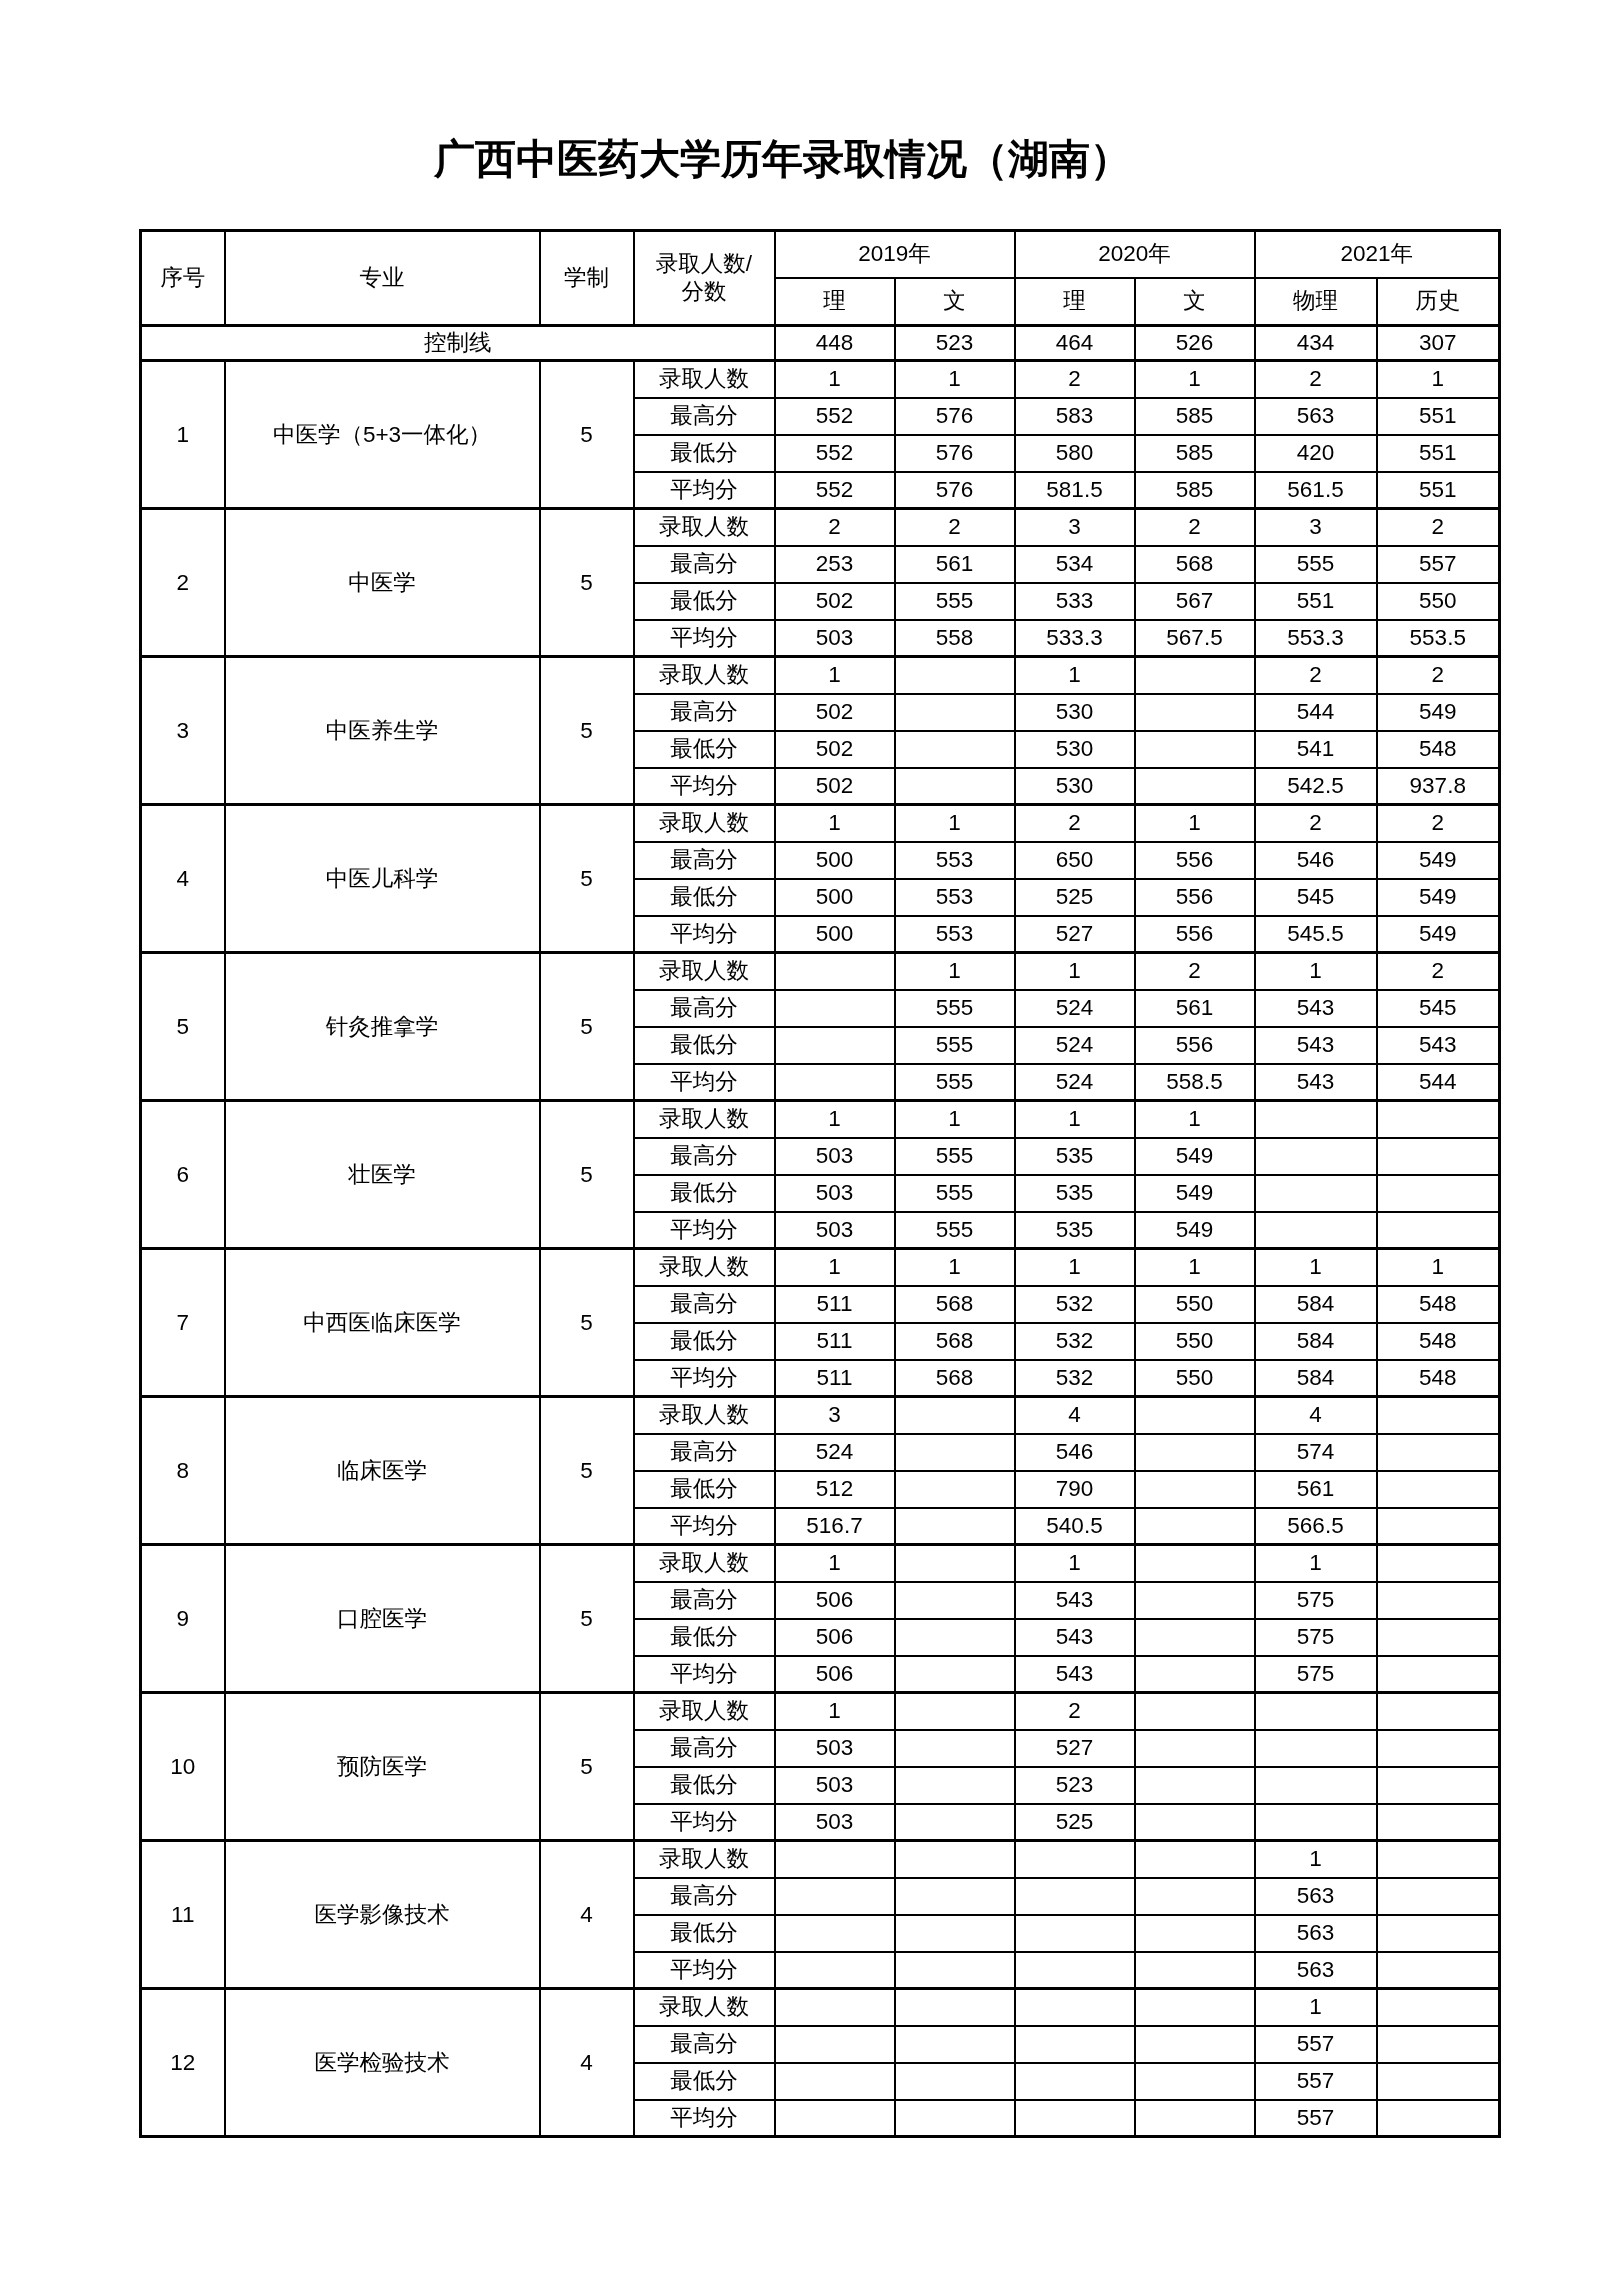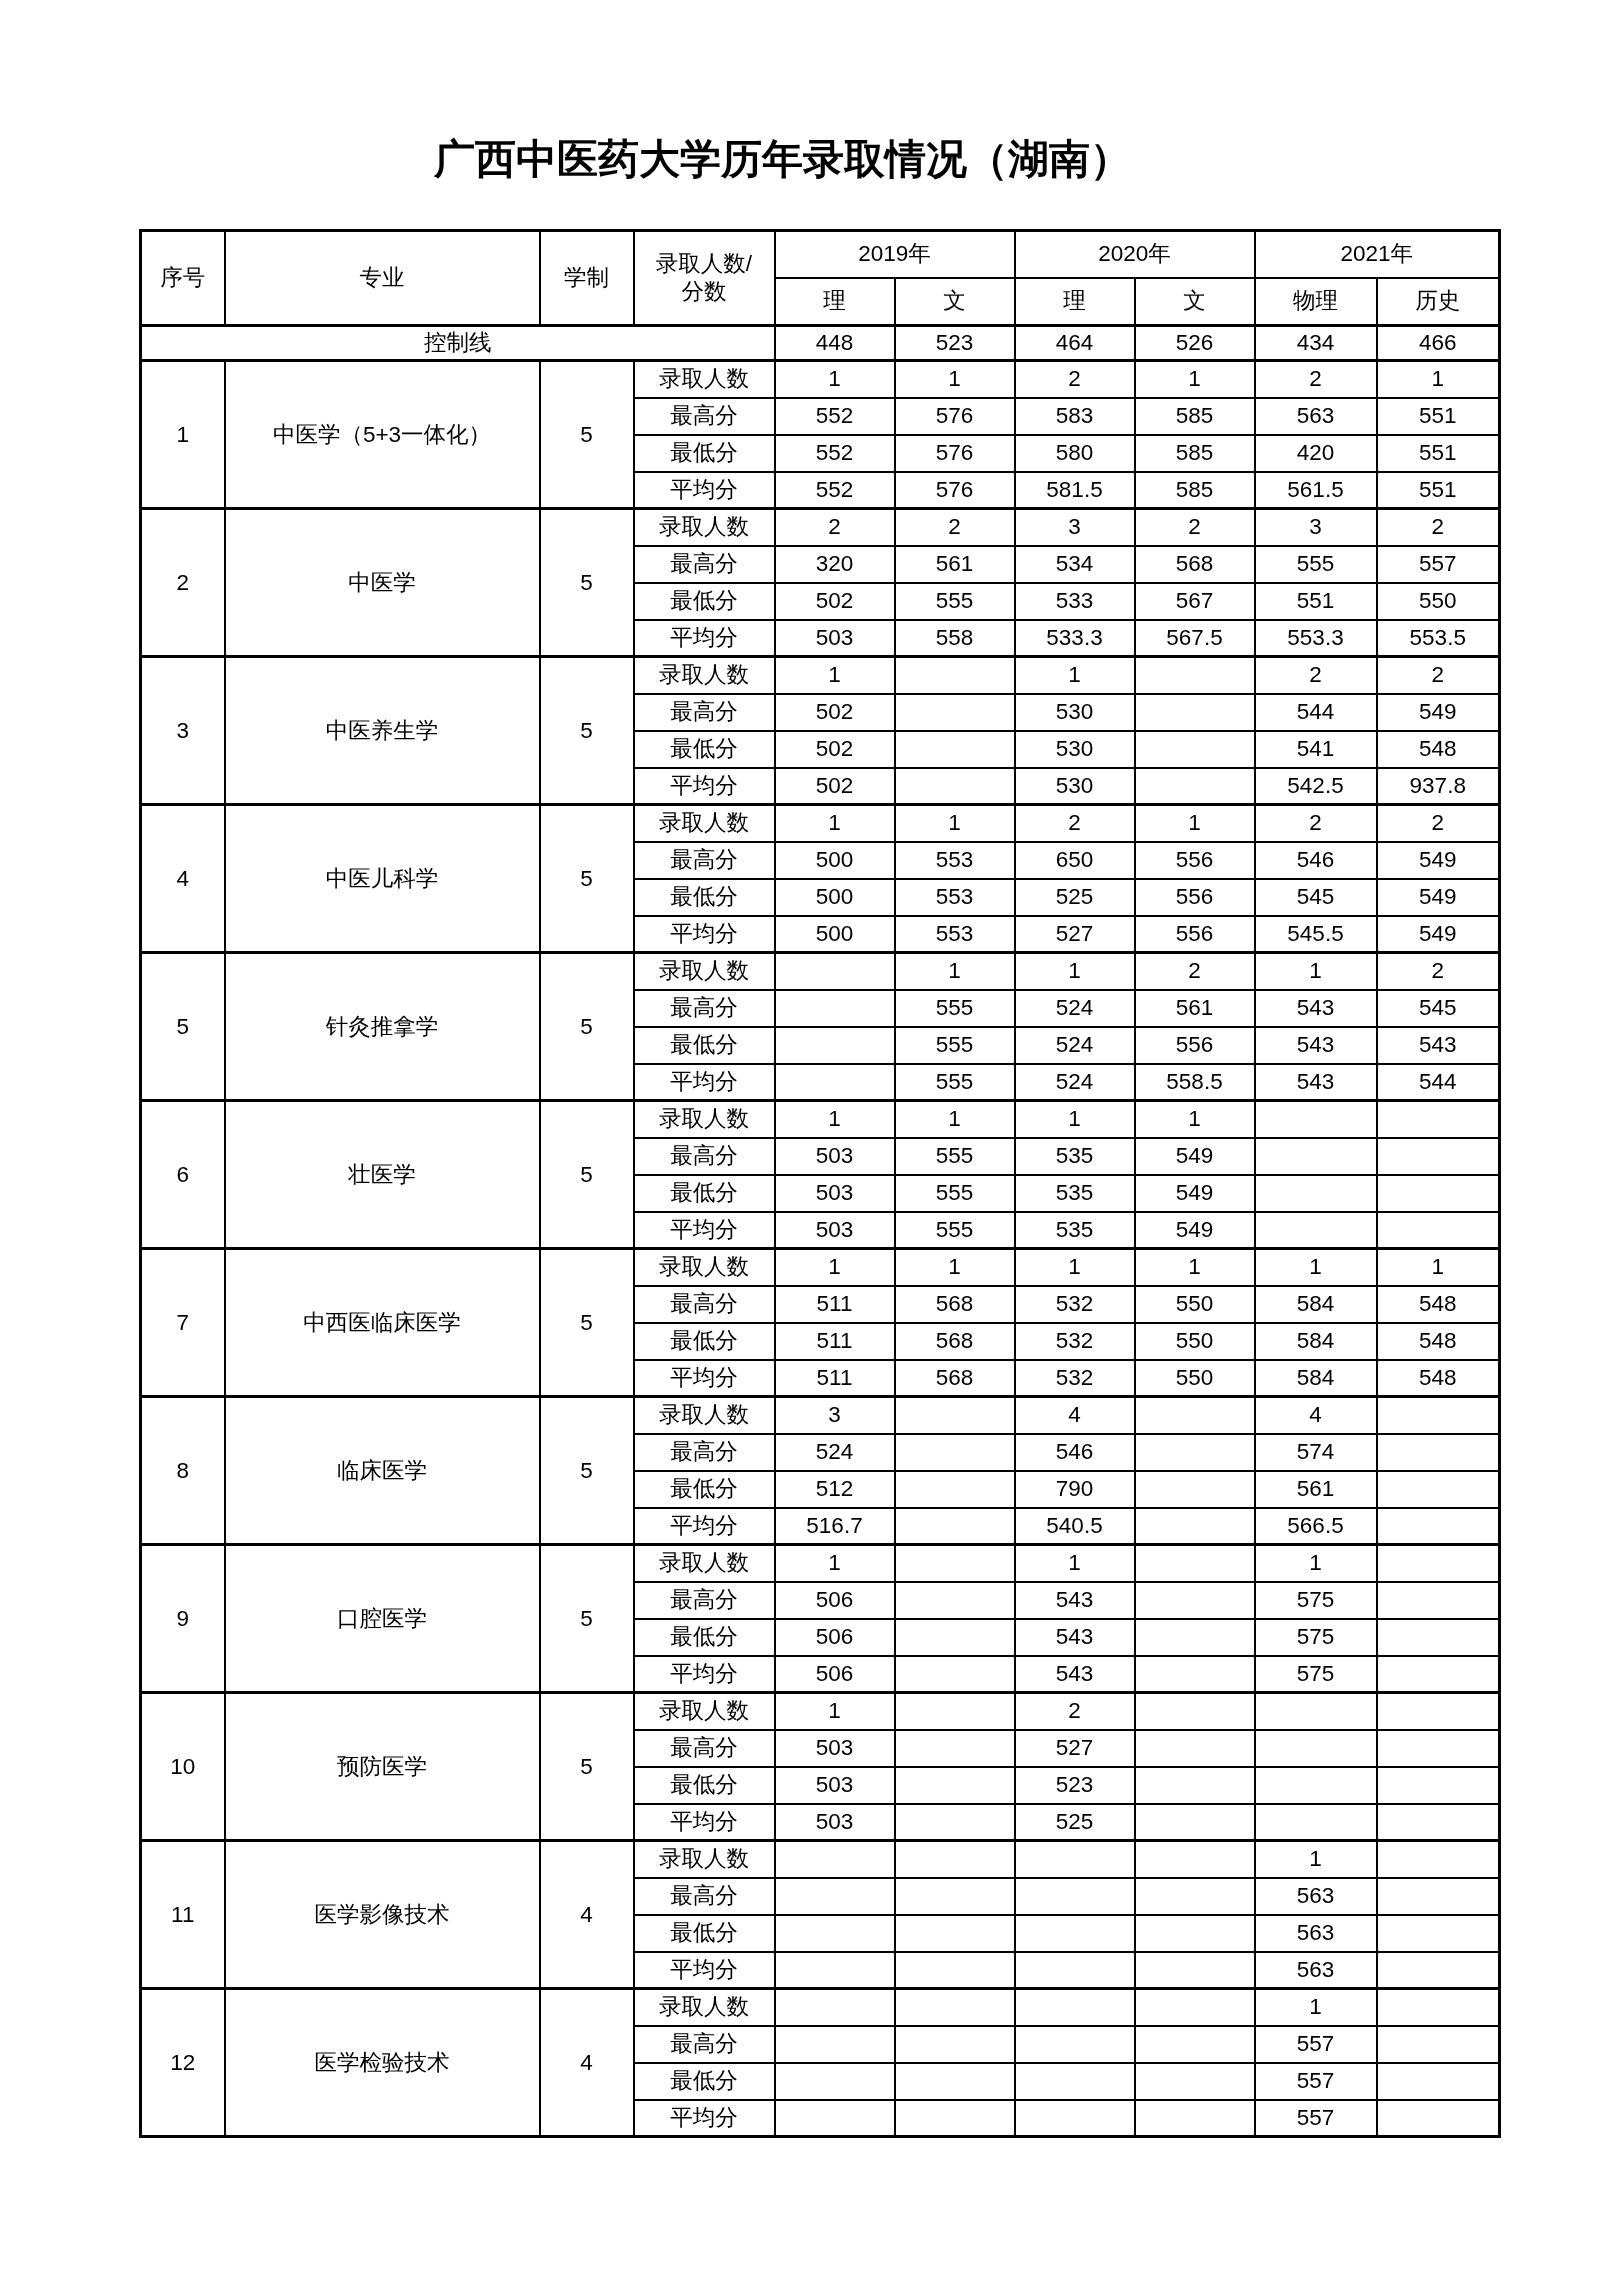--- a/index.html
+++ b/index.html
@@ -76,21 +76,21 @@
       </tr>
     </thead>
     <tbody id="table-body">
         <tr class="control-row">
           <td colspan="4">控制线</td>
           <td>448</td>
           <td>523</td>
           <td>464</td>
           <td>526</td>
           <td>434</td>
-          <td>466</td>
+          <td>307</td>
         </tr>
         <tr class="block-top">
           <td rowspan="4">1</td>
           <td rowspan="4">中医学（5+3一体化）</td>
           <td rowspan="4">5</td>
           <td>录取人数</td>
           <td>1</td>
           <td>1</td>
           <td>2</td>
           <td>1</td>
@@ -131,21 +131,21 @@
           <td>录取人数</td>
           <td>2</td>
           <td>2</td>
           <td>3</td>
           <td>2</td>
           <td>3</td>
           <td>2</td>
         </tr>
         <tr>
           <td>最高分</td>
-          <td>320</td>
+          <td>253</td>
           <td>561</td>
           <td>534</td>
           <td>568</td>
           <td>555</td>
           <td>557</td>
         </tr>
         <tr>
           <td>最低分</td>
           <td>502</td>
           <td>555</td>

